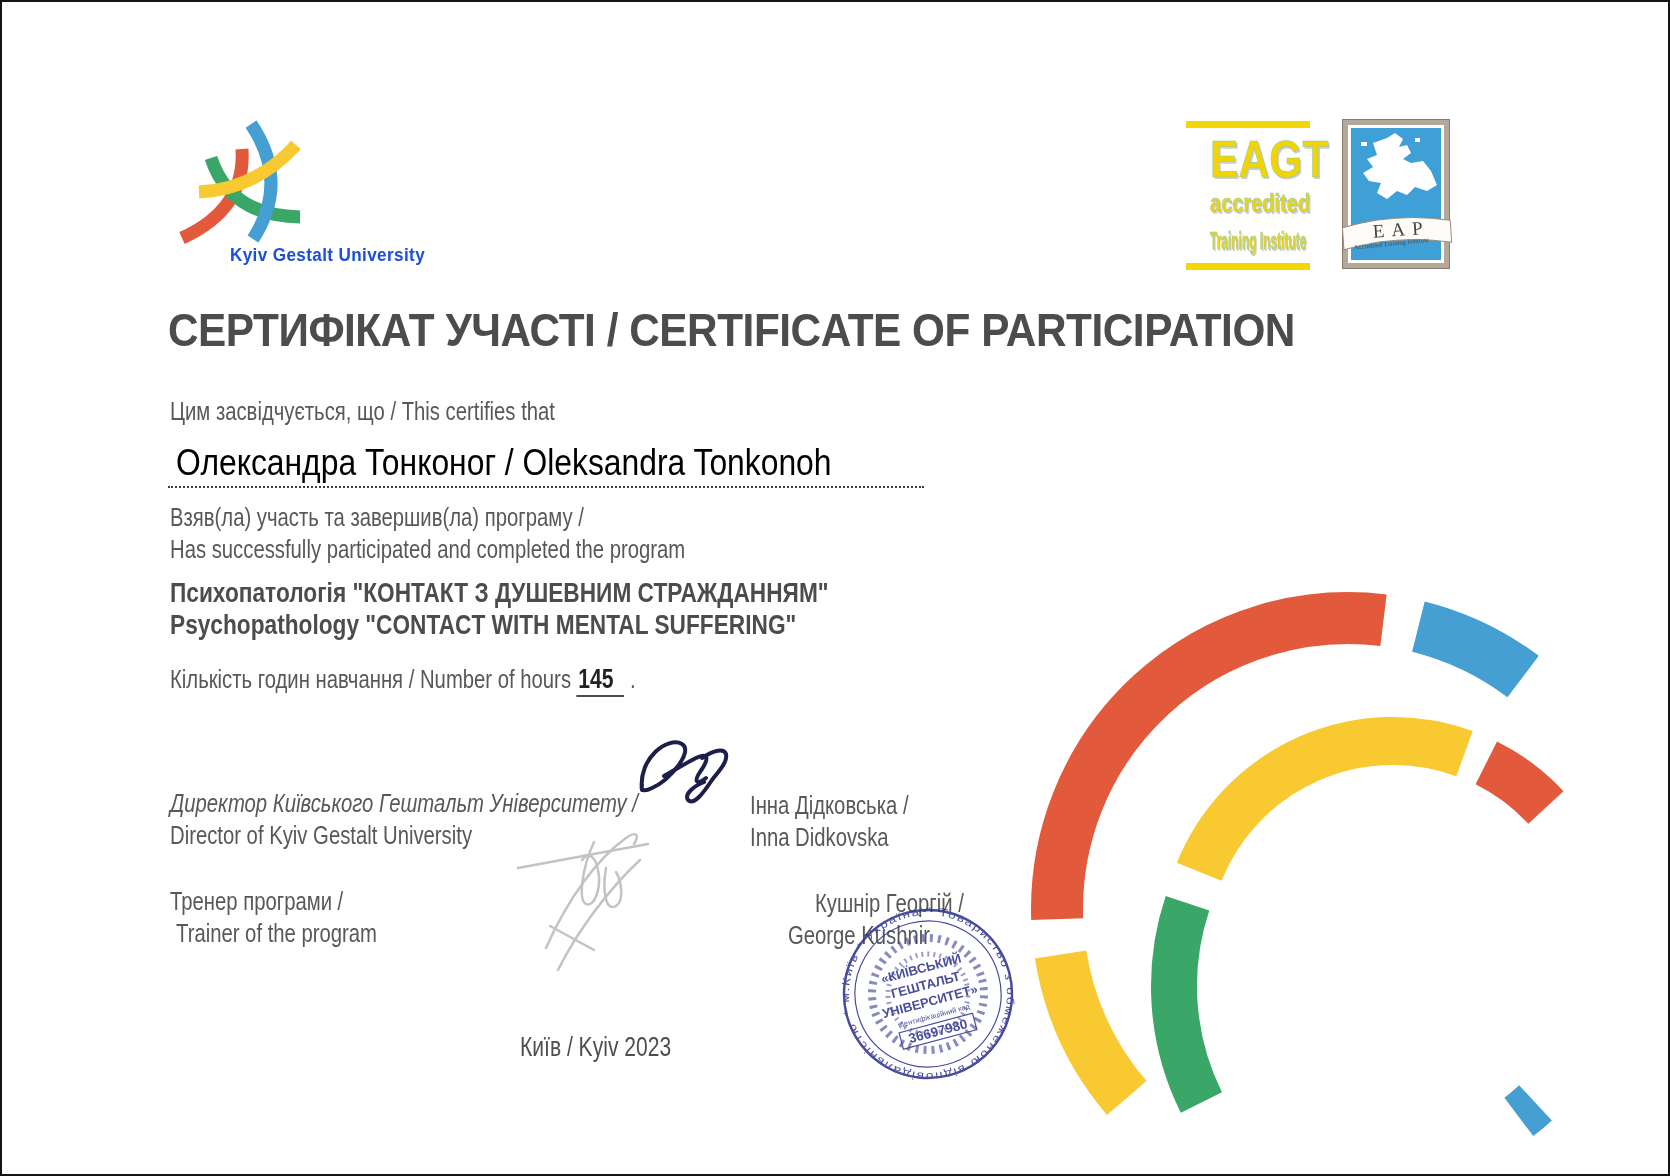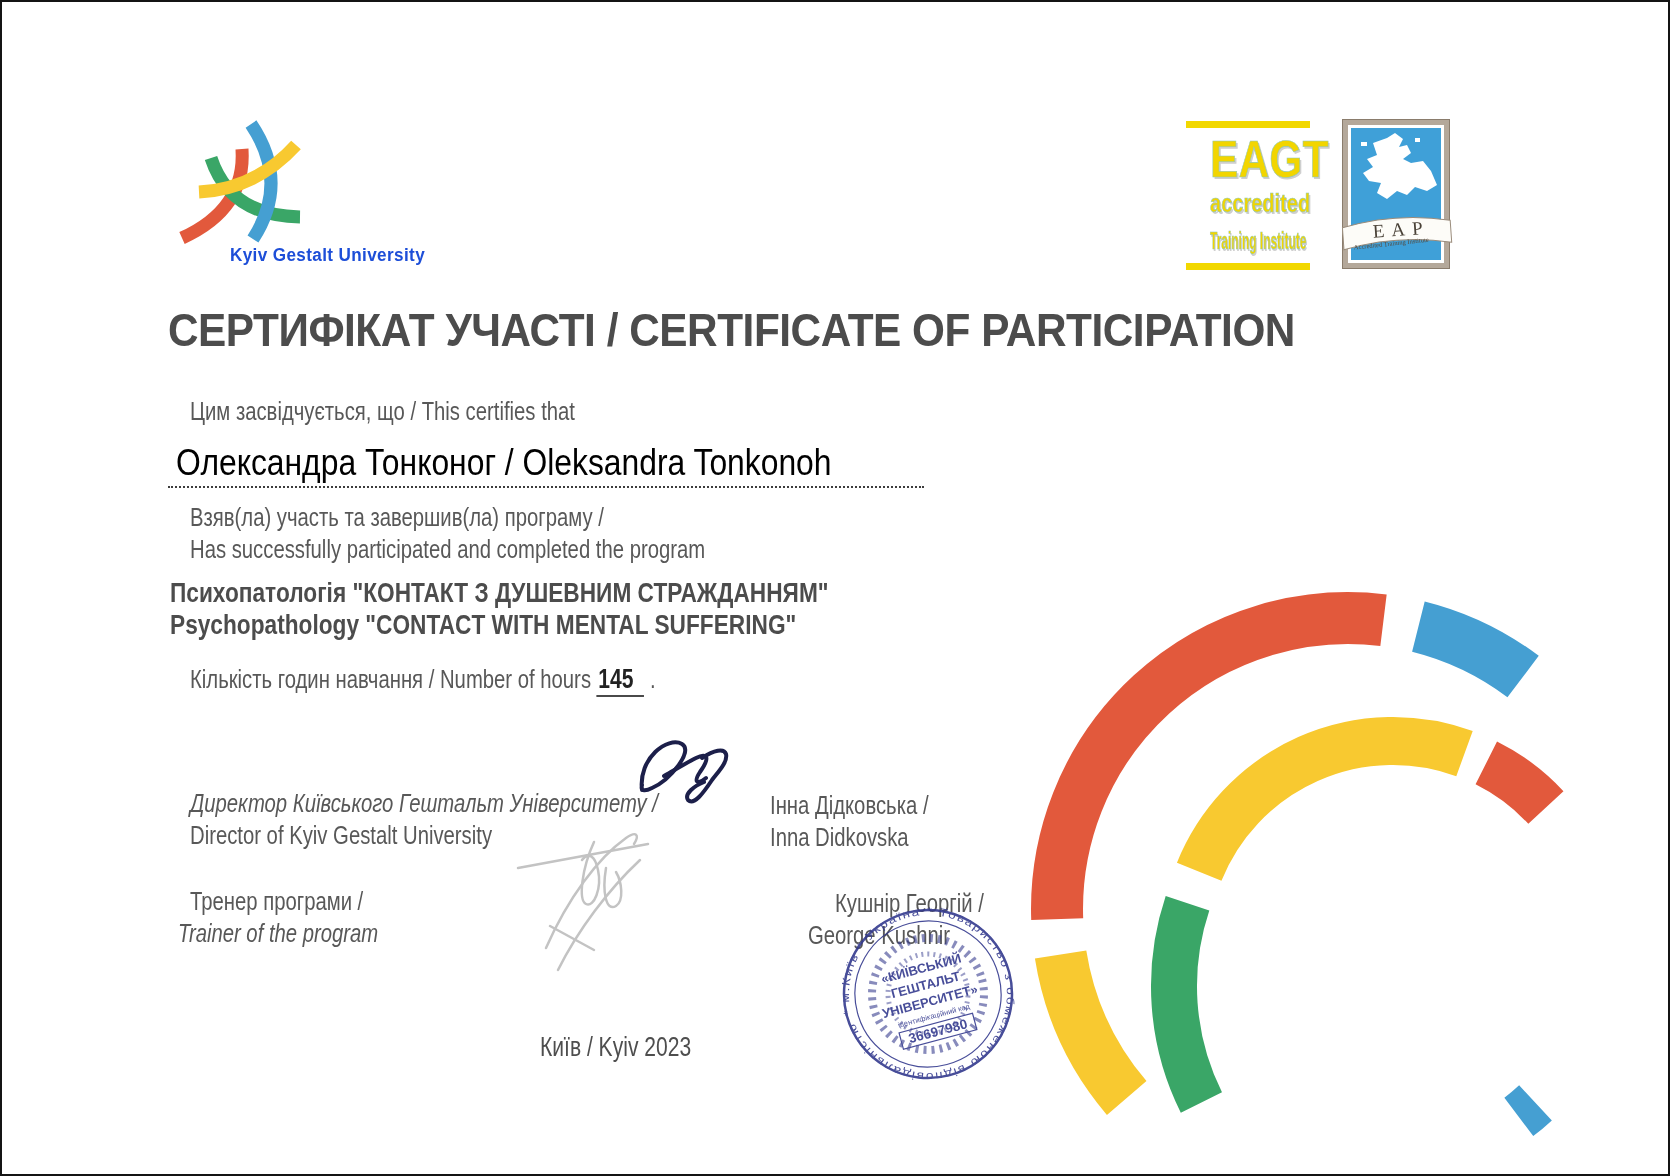--- a/index.html
+++ b/index.html
@@ -23,21 +23,21 @@
   
   #eap-badge{left:1340px; top:117px; width:108px; height:150px; background:#b4a89a;
              border:1px solid #8a7c6c; box-sizing:border-box; padding:5px;}
   #eap-white{background:#fff; width:100%; height:100%; box-sizing:border-box; padding:3px;}
   #eap-blue{background:#3fa0d8; width:100%; height:100%; position:relative;}
   #eap-ribbon{position:absolute; left:-12px; top:88px; width:116px; height:36px; transform:rotate(-4deg);}
   #eap-ribbon svg{overflow:visible;}
   .eap-acronym{font-family:"Liberation Serif","DejaVu Serif",serif; font-size:19px; letter-spacing:7px; fill:#4a4238;}
   .eap-sub{font-family:"Liberation Serif","DejaVu Serif",serif; font-size:6.5px; fill:#55493d;}
   
-  .t{color:#585858; font-size:26px; line-height:1;margin-left:20px;}
+  .t{color:#585858; font-size:26px; line-height:1;}
   .t .narrow{transform:scaleX(.78);}
   #title{left:166px; top:300px; font-size:47px; font-weight:bold; color:#4c4c4c; letter-spacing:-.5px;}
   #title .narrow{transform:scaleX(.90);}
   #recipient-name{left:174px; top:440px; font-size:37px; font-weight:normal; color:#000000;}
   #recipient-name .narrow{transform:scaleX(.86);}
   #name-underline{left:166px; top:455px; width:756px; height:29px; border-bottom:2px dotted #3c3c3c;}
   .prog{color:#4c4c4c; font-size:27px; font-weight:bold; line-height:1;}
   .prog .narrow{transform:scaleX(.84);}
   #hours-line .hours-value{font-weight:bold; color:#222; font-size:27px;
       border-bottom:2px solid #4a4a4a; padding:0 14px 1px 2px;}
@@ -143,21 +143,21 @@
     <g stroke="#1c1f4a" stroke-width="4" fill="none" stroke-linecap="round">
       <path d="M 12 62 C 8 30 38 8 52 16 C 64 23 40 52 22 60 C 16 63 10 64 12 57"></path>
       <path d="M 34 48 C 48 40 58 34 66 30 C 78 24 80 30 70 44 C 64 53 66 58 76 50"></path>
       <path d="M 72 30 C 84 22 94 20 96 26 C 98 34 88 44 82 52 C 74 64 64 78 58 72 C 54 66 64 58 74 54"></path>
     </g>
   </svg>
 
   <div class="abs t" style="left:168px; top:886px;">
     <span class="narrow">Тренер програми /</span>
   </div>
-  <div class="abs t" style="left:156px; top:918px;font-style:italic;">
+  <div class="abs t" style="left:174px; top:918px;">
     <span class="narrow">Trainer of the program</span>
   </div>
   <div class="abs t" style="left:813px; top:888px;">
     <span class="narrow">Кушнір Георгій /</span>
   </div>
   <div class="abs t" style="left:786px; top:920px;">
     <span class="narrow">George Kushnir</span>
   </div>
 
   <svg class="abs" style="left:496px; top:806px;" width="180" height="172" viewBox="0 0 180 172">

